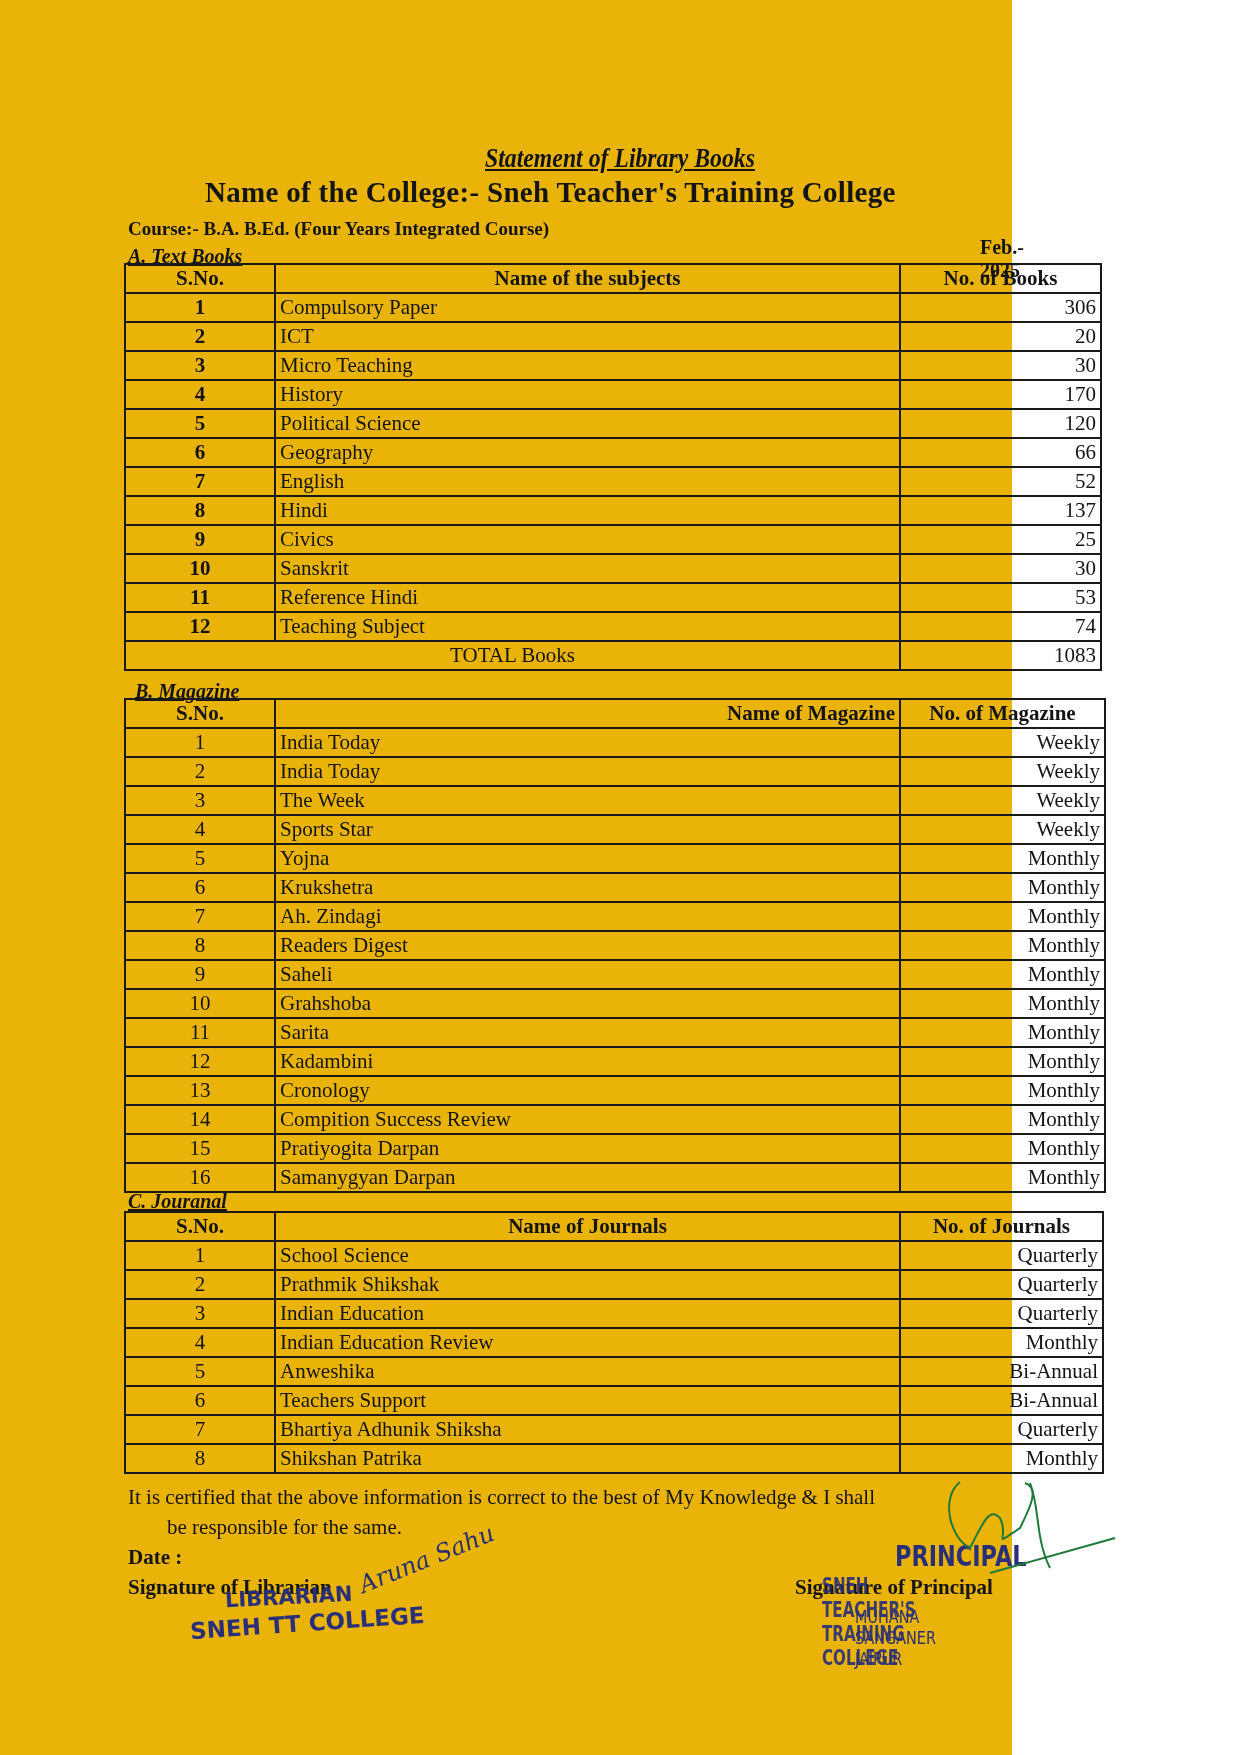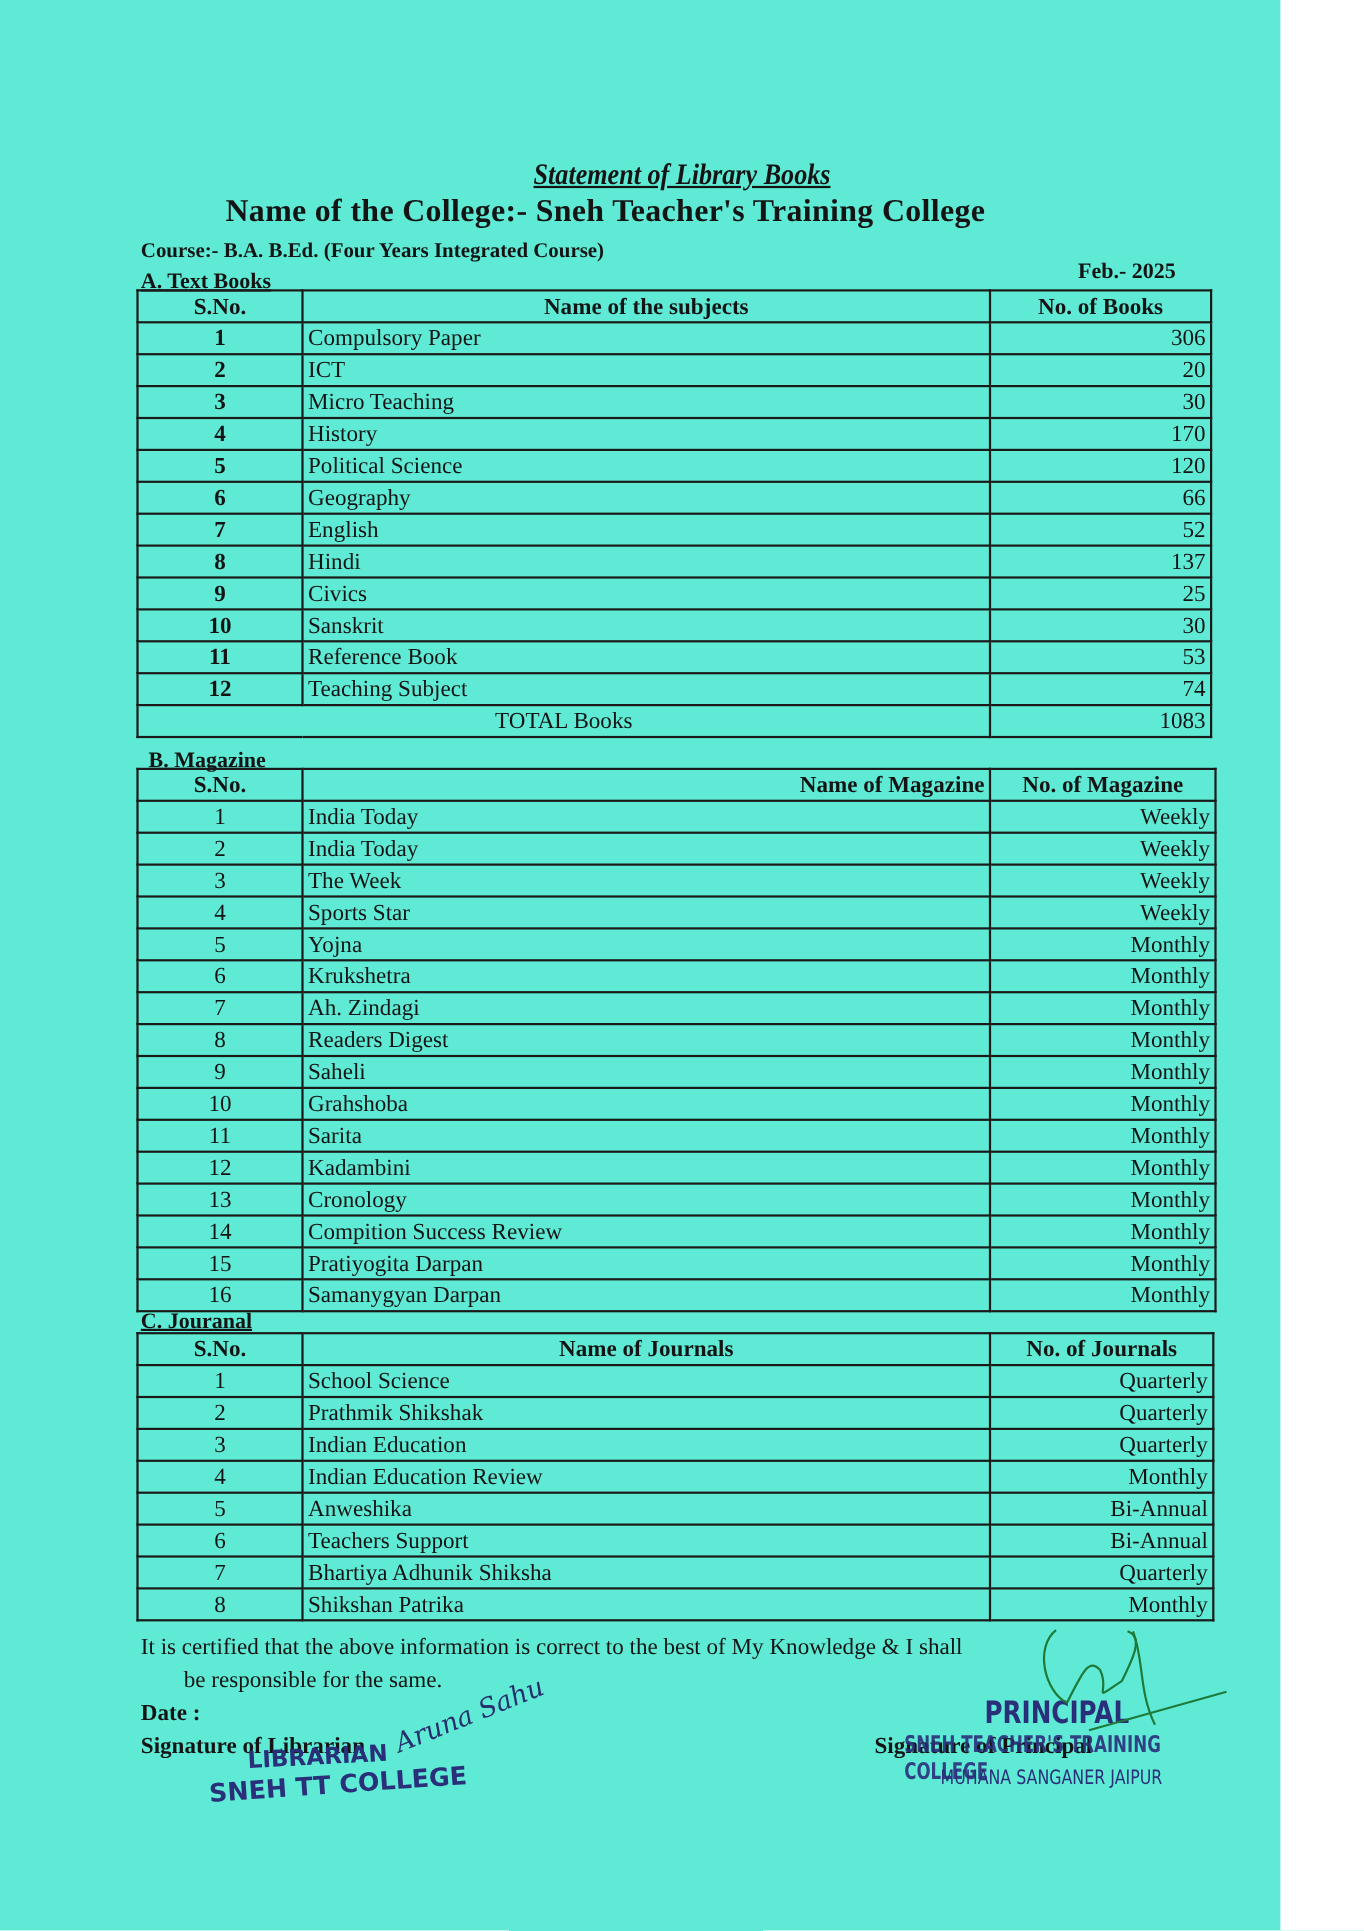--- a/index.html
+++ b/index.html
@@ -1,25 +1,25 @@
 <!DOCTYPE html>
 <html><head>
 <meta charset="utf-8">
 <style>
   * { box-sizing: border-box; margin: 0; padding: 0; }
   html, body { width: 1240px; height: 1755px; background: #ffffff; }
   body { position: relative; overflow: hidden; font-family: "Liberation Serif", serif; color: #141414; }
-  .page { position: absolute; left: 0; top: 0; width: 1164px; height: 1755px; background: #5eead4; }
+  .page { position: absolute; left: 0; top: 0; width: 1012px; height: 1755px; background: #eab308; }
 
   .title { position: absolute; left: 0; width: 1240px; text-align: center; top: 143px; font-size: 27px; font-weight: bold; font-style: italic; text-decoration: underline; transform: scaleX(0.88); }
   .college { position: absolute; left: 205px; top: 176px; font-size: 29px; font-weight: bold; letter-spacing: 0.3px; }
   .course { position: absolute; left: 128px; top: 218px; font-size: 19px; font-weight: bold; }
   .date-top { position: absolute; left: 980px; top: 236px; font-size: 20px; font-weight: bold; }
 
-  .section-label { position: absolute; font-size: 20px; font-weight: bold; text-decoration: underline; }
+  .section-label { position: absolute; font-size: 20px; font-weight: bold; text-decoration: underline; font-style: italic; }
 
   table { position: absolute; border-collapse: collapse; font-size: 21px; }
   table td, table th { border: 2px solid #1a1a1a; height: 29px; padding: 0 4px; line-height: 25px; }
   th { font-weight: bold; text-align: center; }
   td.sno { text-align: center; }
   td.name { text-align: left; }
   td.val { text-align: right; }
   .t1 td.sno { font-weight: bold; }
   .total-label { text-align: center; }
 
@@ -93,21 +93,21 @@
           <td class="name">Civics</td>
           <td class="val">25</td>
         </tr>
         <tr>
           <td class="sno">10</td>
           <td class="name">Sanskrit</td>
           <td class="val">30</td>
         </tr>
         <tr>
           <td class="sno">11</td>
-          <td class="name">Reference Book</td>
+          <td class="name">Reference Hindi</td>
           <td class="val">53</td>
         </tr>
         <tr>
           <td class="sno">12</td>
           <td class="name">Teaching Subject</td>
           <td class="val">74</td>
         </tr>
         <tr>
           <td colspan="2" class="total-label">TOTAL Books</td>
           <td class="val">1083</td>

